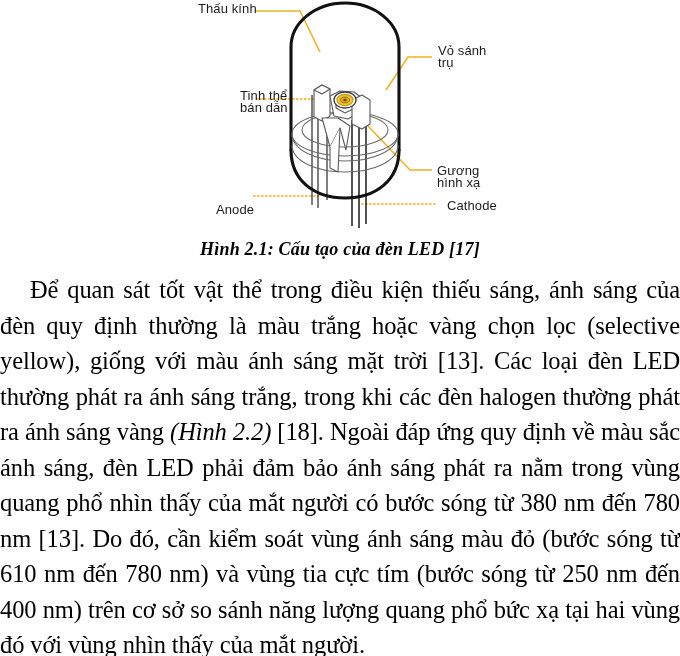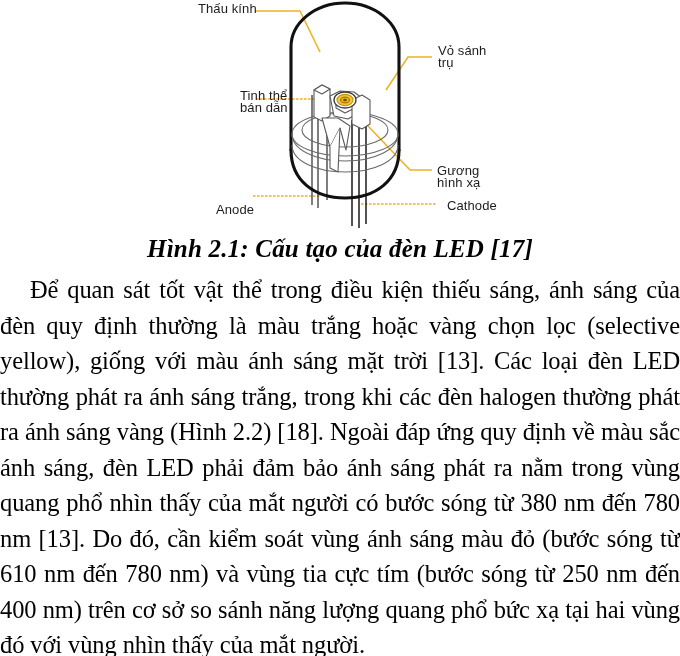--- a/index.html
+++ b/index.html
@@ -50,21 +50,21 @@
   
   #caption {
     position: absolute;
     left: 0;
     top: 234px;
     width: 680px;
     text-align: center;
     font-family: "Liberation Serif", serif;
     font-weight: bold;
     font-style: italic;
-    font-size: 25px;
+    font-size: 18px;
     line-height: 30px;
     letter-spacing: 0.2px;
   }
 
   
   #body-text {
     position: absolute;
     left: 0;
     top: 272px;
     width: 680px;
@@ -72,21 +72,21 @@
     line-height: 35.5px;
     text-align: justify;
     text-align-last: left;
     letter-spacing: -0.1px;
   }
   #body-text p {
     margin: 0;
     text-indent: 30px;
     text-align: justify;
   }
-  #body-text .it { }
+  #body-text .it { font-style: italic; }
 </style>
 </head>
 <body>
 
 <div id="page">
 
   <div id="figure">
 
     <svg width="680" height="228" viewBox="0 0 680 228">
 

